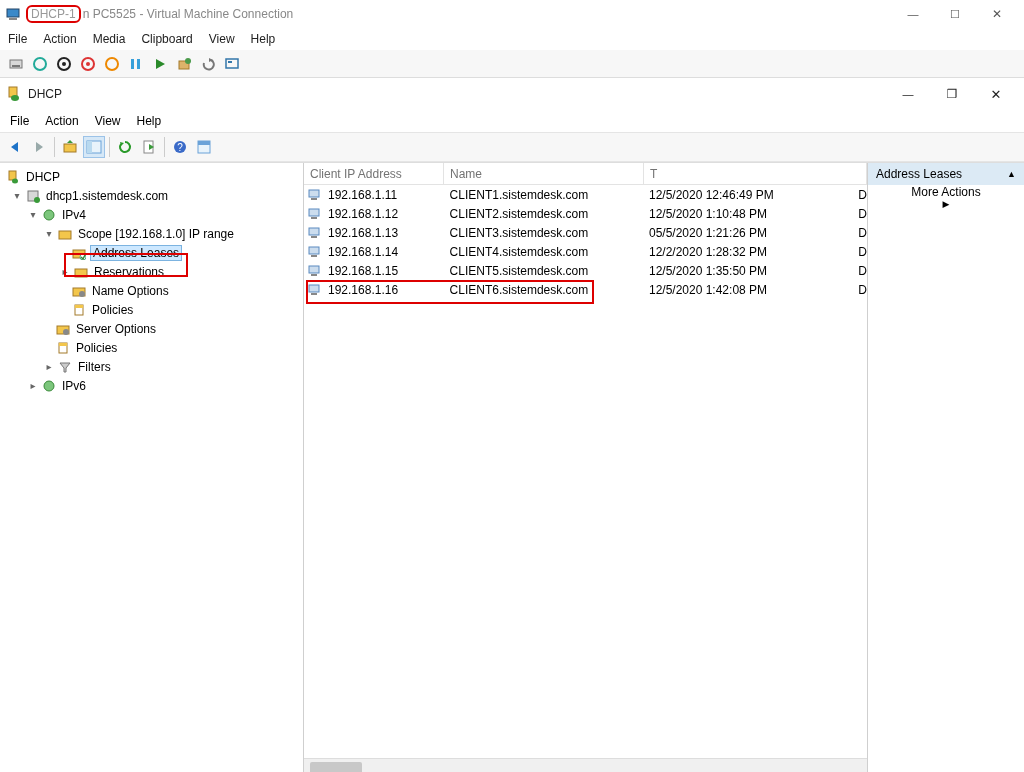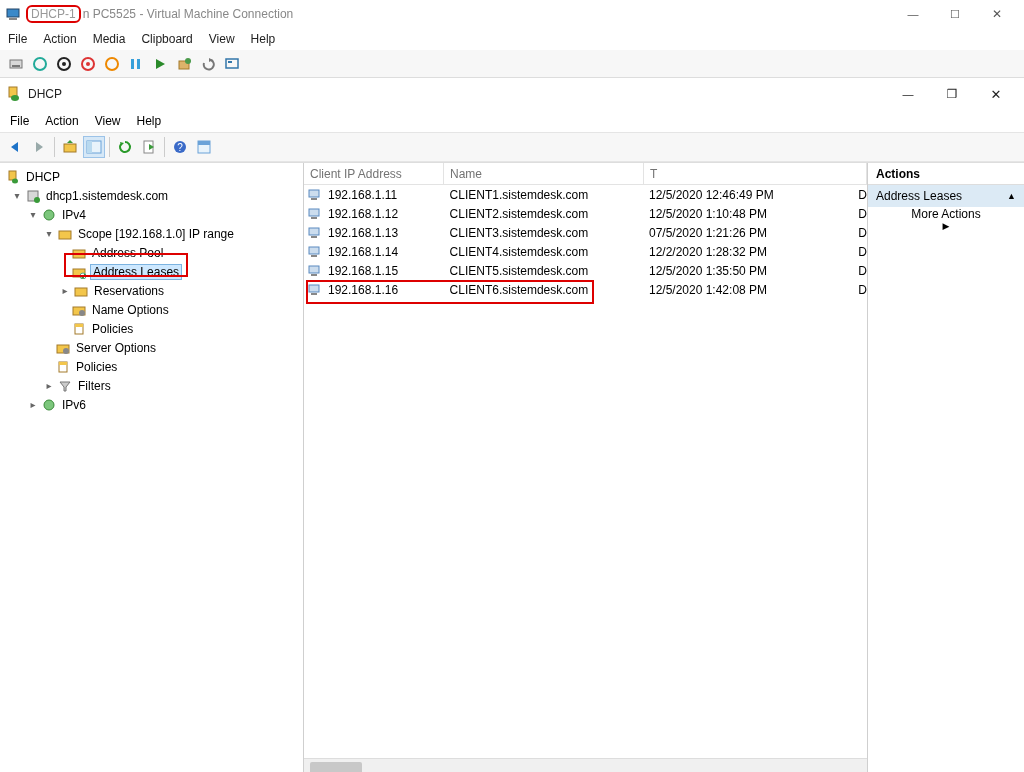--- a/index.html
+++ b/index.html
@@ -280,30 +280,20 @@
                           <div class="trow" style="padding-left:42px;">
                             <span class="tw">▾</span>
                         <span class="ticon">
                               <svg width="14" height="14">
                                 <rect x="1" y="4" width="12" height="8" fill="#f3c64b" stroke="#a37a2a"></rect>
                               </svg>
                             </span>
                         <span class="tlabel">Scope [192.168.1.0] IP range</span>
                           </div>
                         <ul>
-                          <li>
-                              <div class="trow" style="padding-left:70px;">
-                            <span class="ticon">
-                                  <svg width="14" height="14">
-                                    <rect x="1" y="4" width="12" height="8" fill="#f3c64b" stroke="#a37a2a"></rect>
-                                  </svg>
-                                </span>
-                            <span class="tlabel">Address Pool</span>
-                              </div>
-                            </li>
                           <li>
                               <div class="trow" style="padding-left:70px;">
                             <span class="ticon">
                                   <svg width="14" height="14">
                                     <rect x="1" y="4" width="12" height="8" fill="#f3c64b" stroke="#a37a2a"></rect>
                                     <circle cx="11" cy="11" r="3" fill="#fff" stroke="#5a8"></circle>
                                     <path d="M9 11 L11 13 L13 9" fill="none" stroke="#3a8a3a" stroke-width="1.5"></path>
                                   </svg>
                                 </span>
                             <span class="tlabel tsel">Address Leases</span>
@@ -438,21 +428,21 @@
               <div class="cell ip">
                 <span class="pcicon">
                   <svg width="14" height="14">
                     <rect x="1" y="2" width="10" height="7" fill="#cde" stroke="#5a8ac0"></rect>
                     <rect x="3" y="10" width="6" height="2" fill="#888"></rect>
                   </svg>
                 </span>
                 <span>192.168.1.13</span>
               </div>
               <div class="cell nm">CLIENT3.sistemdesk.com</div>
-              <div class="cell ex">07/5/2020 1:21:26 PM</div>
+              <div class="cell ex">05/5/2020 1:21:26 PM</div>
               <div class="cell tc">D</div>
             </div>
             <div class="lrow">
               <div class="cell ip">
                 <span class="pcicon">
                   <svg width="14" height="14">
                     <rect x="1" y="2" width="10" height="7" fill="#cde" stroke="#5a8ac0"></rect>
                     <rect x="3" y="10" width="6" height="2" fill="#888"></rect>
                   </svg>
                 </span>
@@ -491,21 +481,20 @@
               <div class="cell tc">D</div>
             </div>
             <div class="red-box" style="left:2px; top:95px; width:288px; height:24px;"></div>
         </div>
         <div class="hscroll">
             <div class="thumb"></div>
           </div>
       </div>
 
       <div class="actions-pane">
-        <div class="actions-header">Actions</div>
         <div class="actions-sub">
           <span>Address Leases</span>
           <span class="tri">▲</span>
         </div>
         <div class="actions-item">
           <span>More Actions</span>
           <span class="tri">▶</span>
         </div>
       </div>
     </div>

